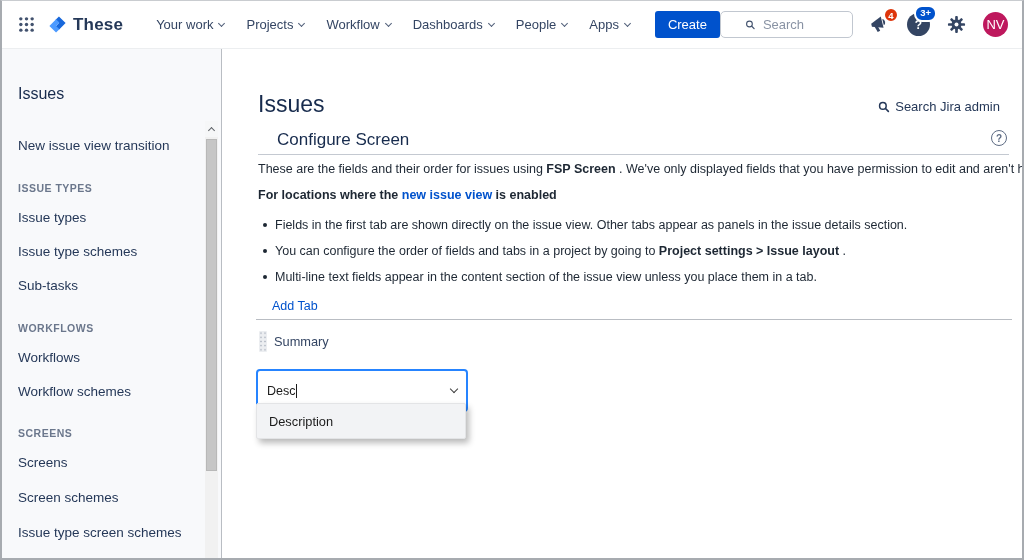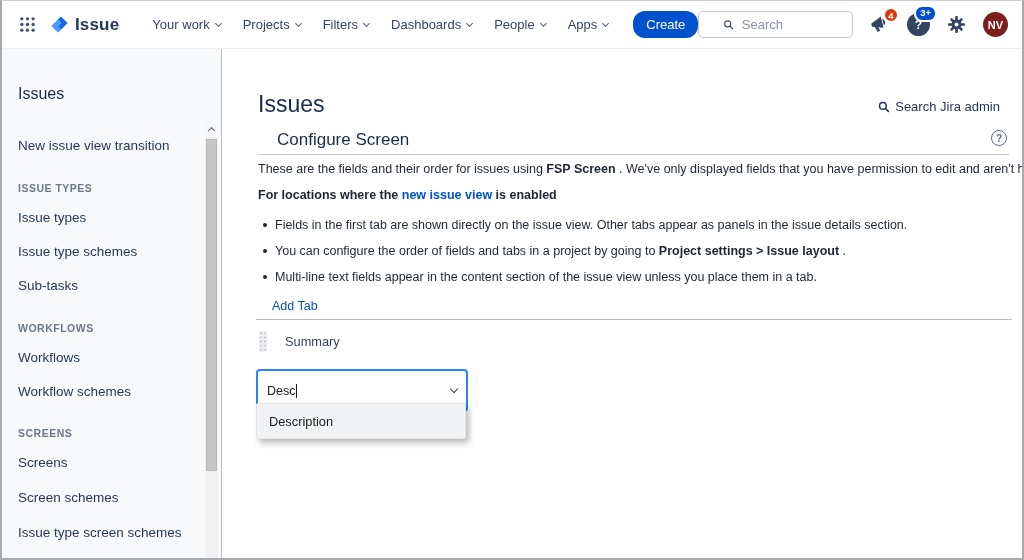--- a/index.html
+++ b/index.html
@@ -25,21 +25,21 @@
     background:none; border:none; font-family:inherit;
     font-size:13px; color:#344563; padding:6px 11px; cursor:pointer;
     display:flex; align-items:center; white-space:nowrap;
   }
   .chev{ display:inline-block; width:5px; height:5px;
     border-right:1.5px solid #505F79; border-bottom:1.5px solid #505F79;
     transform:rotate(45deg); margin-left:6px; margin-bottom:2px;}
   .btn-create{
     margin-left:14px; background:#0052CC; color:#fff; border:none;
     font-family:inherit; font-size:13px; font-weight:500;
-    padding:6px 13px; border-radius:12px; cursor:pointer;
+    padding:6px 13px; border-radius:3px; cursor:pointer;
   }
   .searchbox{
     margin-left:auto; width:172px; height:27px; border:1px solid #c1c7d0;
     border-radius:5px; display:flex; align-items:center; padding:0 24px; background:#fff;
   }
   .searchbox input{
     border:none; outline:none; width:100%; font-family:inherit;
     font-size:13px; color:#344563; margin-left:7px; background:transparent;
   }
   .searchbox input::placeholder{ color:#8993A4; }
@@ -55,22 +55,22 @@
     display:flex; align-items:center; justify-content:center;
     font-size:12px; font-weight:700;
   }
   .help-circle::before{ content:"?"; }
   .badge-blue{
     position:absolute; top:-8px; right:-7px; background:#0052CC; color:#fff;
     font-size:9.5px; font-weight:700; padding:1px 4px 2px; border-radius:8px;
     border:2px solid #fff; line-height:10px;
   }
   .avatar{
-    width:25px; height:25px; border-radius:50%; background:#7f1d1d; color:#fff;
-    font-size:11px; font-weight:700; display:flex; align-items:center;
+    width:25px; height:25px; border-radius:50%; background:#be185d; color:#fff;
+    font-size:13px; font-weight:400; display:flex; align-items:center;
     justify-content:center; cursor:pointer;
   }
 
   
   .sidebar{
     position:absolute; left:0; top:48px; bottom:0; width:220px;
     background:#F8F9FB; border-right:1px solid #b9bdc3;
   }
   .side-title{
     position:absolute; left:16px; font-size:16px; font-weight:500; color:#172B4D;
@@ -144,21 +144,21 @@
     display:flex; align-items:center; justify-content:center; gap:7px;
     font-size:12.5px; color:#344563; cursor:pointer;
   }
   .add-tab{
     margin-left:16px; align-self:center; font-size:12.5px; color:#0052CC;
     text-decoration:none; cursor:pointer;
   }
 
   
   .field-row{
-    position:absolute; left:36px; top:282px; display:flex; align-items:center; gap:18px;
+    position:absolute; left:36px; top:282px; display:flex; align-items:center; gap:7px;
   }
   .drag-handle{
     width:8px; height:21px; border-radius:1px; background-color:#eceef1;
     background-image:radial-gradient(circle, #b9bfc9 0.9px, transparent 1px);
     background-size:4px 4.2px; cursor:grab;
   }
   .field-label{ font-size:12.8px; color:#344563; }
 
   
   .combobox{
@@ -201,34 +201,34 @@
             <circle cx="15" cy="15" r="1.8"></circle>
         </g>
       </svg>
     </div>
 
     <div class="logo">
       <svg width="21" height="21" viewBox="0 0 22 22">
         <path fill="#1868DB" d="M12.5 2.5 L19.5 9.5 L12.5 16.5 L9 13 L12.5 9.5 L9 6 Z"></path>
         <path fill="#4C9AFF" d="M9.5 19.5 L2.5 12.5 L9.5 5.5 L13 9 L9.5 12.5 L13 16 Z"></path>
       </svg>
-      <span class="logo-text">Issue</span>
+      <span class="logo-text">These</span>
     </div>
 
     <nav class="mainnav">
       <button class="nav-item">
         <span>Your work</span>
         <i class="chev"></i>
       </button>
       <button class="nav-item">
         <span>Projects</span>
         <i class="chev"></i>
       </button>
       <button class="nav-item">
-        <span>Filters</span>
+        <span>Workflow</span>
         <i class="chev"></i>
       </button>
       <button class="nav-item">
         <span>Dashboards</span>
         <i class="chev"></i>
       </button>
       <button class="nav-item">
         <span>People</span>
         <i class="chev"></i>
       </button>

